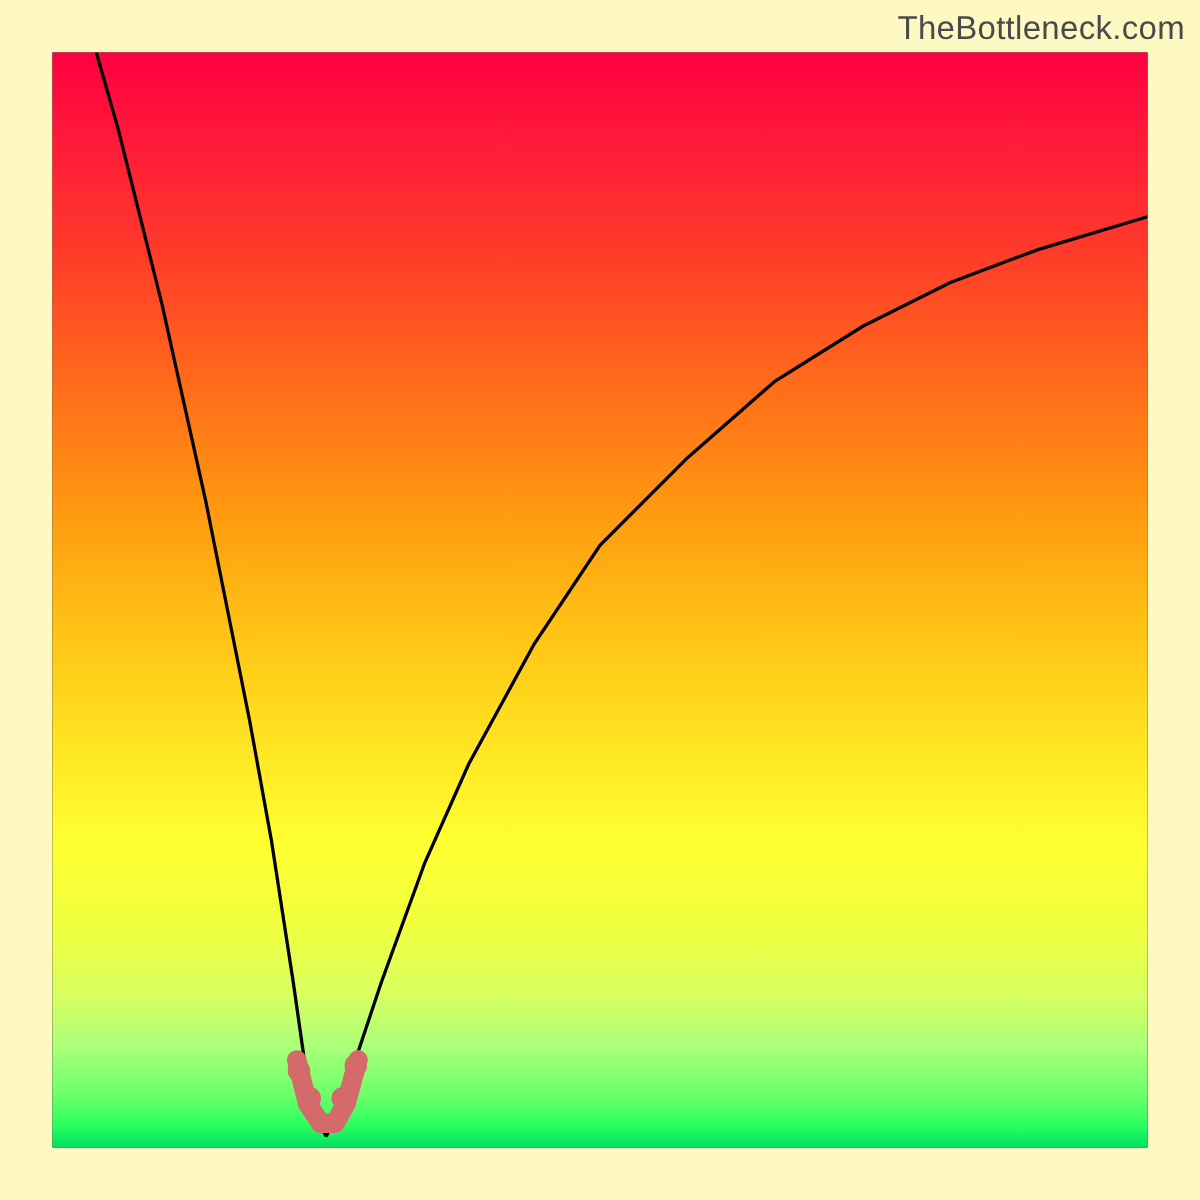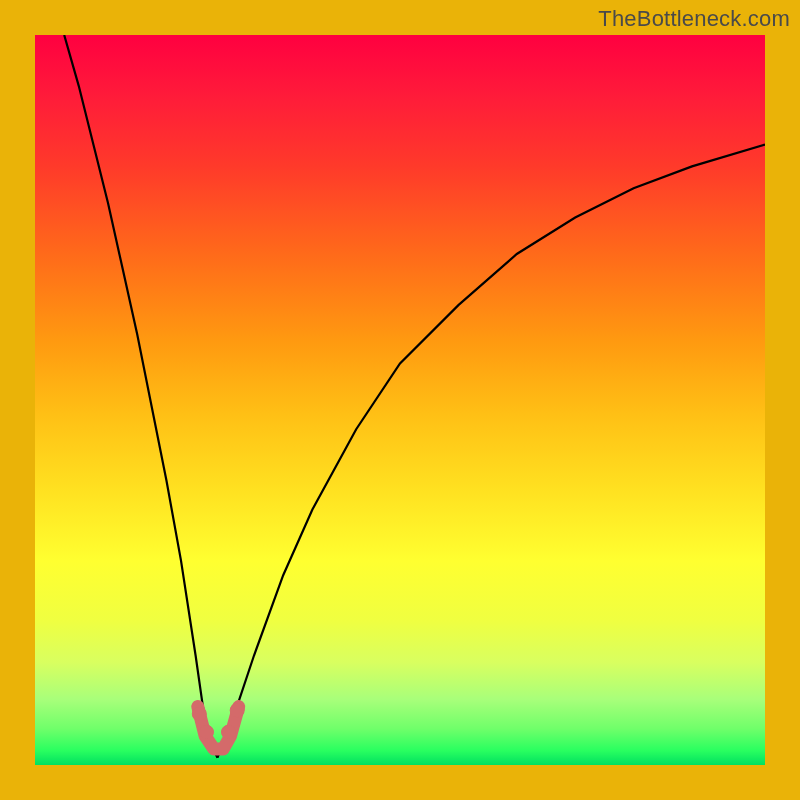--- a/index.html
+++ b/index.html
@@ -1,21 +1,21 @@
 <!DOCTYPE html>
 <html><head>
 <meta charset="utf-8">
 <style>
   * { margin: 0; padding: 0; box-sizing: border-box; }
   html, body { width: 800px; height: 800px; background: #000; overflow: hidden; }
   .container {
     position: relative;
     width: 800px;
     height: 800px;
-    background: #eab308;
+    background: #fef9c3;
   }
   .watermark {
     position: absolute;
     top: 6px;
     right: 10px;
     font-family: Arial, Helvetica, sans-serif;
     font-size: 22px;
     color: #4a4a4a;
     font-weight: normal;
     letter-spacing: 0.2px;

